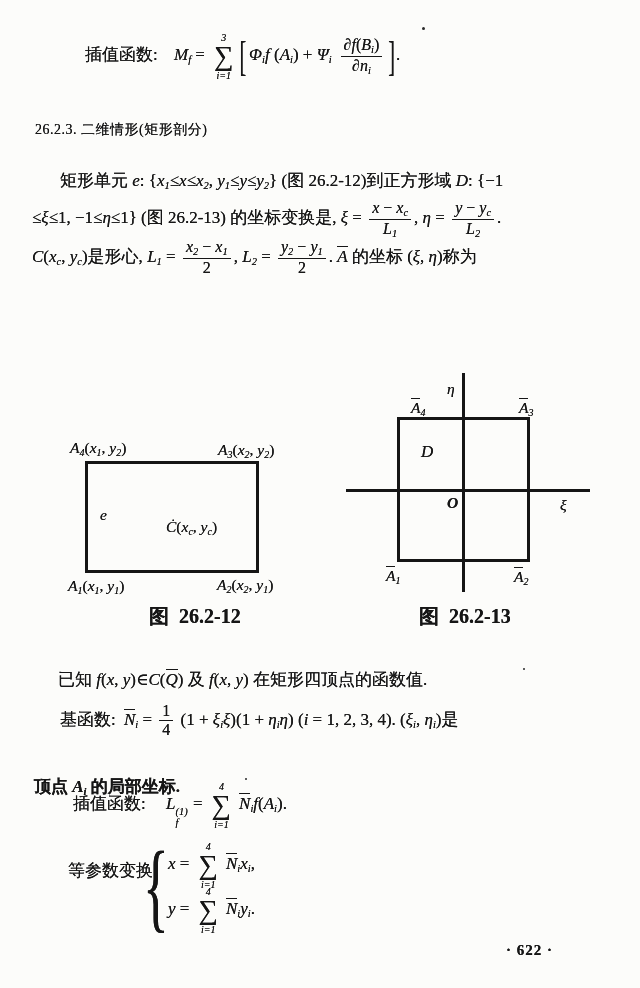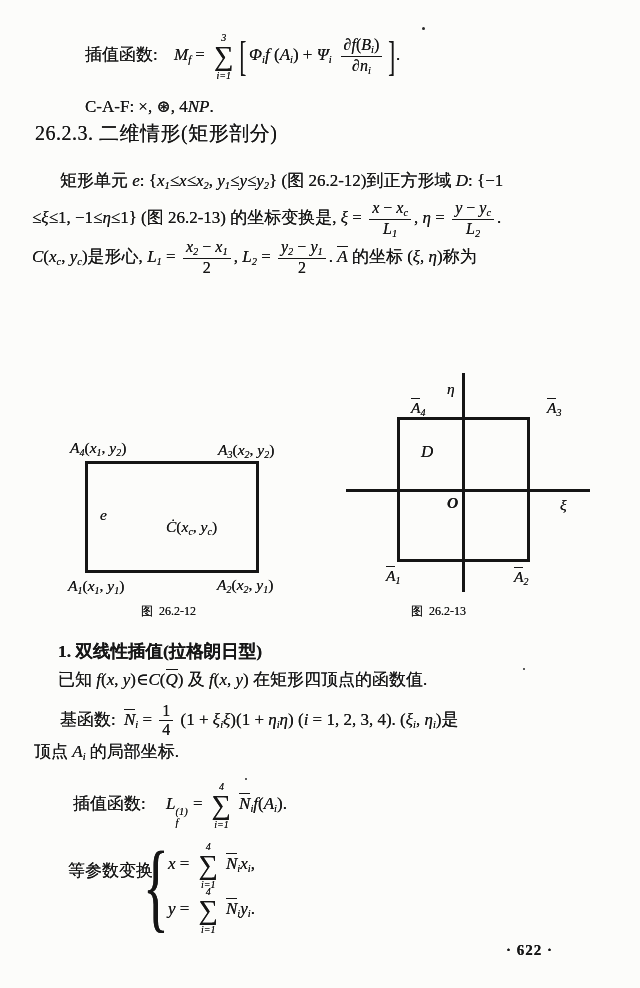--- a/index.html
+++ b/index.html
@@ -17,39 +17,38 @@
   .ss{display:inline-flex;flex-direction:column;align-items:flex-start;vertical-align:-6px;line-height:1;margin-right:1px;}
   .ss span{font-size:10.5px;font-style:italic;line-height:1.05;}
   .bar{display:inline-block;font-style:italic;line-height:1.05;border-top:1.6px solid #161616;padding-top:1px;margin-top:-2px;}
   .frac{display:inline-flex;flex-direction:column;align-items:center;vertical-align:middle;margin:0 3px;}
   .frac .fn,.frac .fd{font-size:16px;line-height:1.15;padding:0 3px;white-space:pre;}
   .frac .fn{border-bottom:1.4px solid #161616;}
   .sum{display:inline-flex;flex-direction:column;align-items:center;vertical-align:middle;margin:0 5px;line-height:1;}
   .sum .lim{font-size:10px;font-style:italic;line-height:1.1;}
   .sum .sym{font-size:27px;line-height:1;}
   .bigbrk{display:inline-block;transform:scaleY(2.15);font-size:20px;vertical-align:middle;padding:0 1px;font-style:normal;}
-  .heading{position:absolute;font-size:20px;letter-spacing:.5px;white-space:pre;}
+  .heading{position:absolute;font-size:14px;letter-spacing:.5px;white-space:pre;}
   .secbold{position:absolute;font-weight:bold;font-size:17.5px;white-space:pre;}
-  .caption{position:absolute;font-size:12px;white-space:pre;font-weight:normal;}
+  .caption{position:absolute;font-size:20px;white-space:pre;font-weight:bold;margin-left:8px;}
   .figlabel{position:absolute;font-size:15.5px;white-space:pre;}
   .figlabel .sb{font-size:10px;}
   .line{position:absolute;background:#151515;}
   .box{position:absolute;border:3px solid #151515;background:transparent;}
   .bigbrace{position:absolute;font-size:54px;line-height:1;transform:scaleY(1.85);transform-origin:50% 50%;font-style:normal;}
   .pagenum{position:absolute;font-size:15px;font-weight:bold;letter-spacing:1px;white-space:pre;}
   .speck{position:absolute;background:#2a2a2a;border-radius:50%;}
 </style>
 </head>
 <body>
 
 <div class="page">
 
   <div class="mline" style="left:85px;top:32px;"><span class="rm">插值函数: </span><span class="" style="display: inline-block; width: 12px;"></span><span class="it">M</span><span class="sb">f</span><span class="rm"> = </span><span class="sum"><span class="lim">3</span><span class="sym">∑</span><span class="lim">i=1</span></span><span class="bigbrk">[</span><span class="" style="display: inline-block; width: 2px;"></span><span class="it">Φ</span><span class="sb">i</span><span class="it">f</span><span class="rm"> (</span><span class="it">A</span><span class="sb">i</span><span class="rm">) + </span><span class="it">Ψ</span><span class="sb">i</span><span class="" style="display: inline-block; width: 6px;"></span><span class="frac"><span class="fn"><span class="rm">∂</span><span class="it">f</span><span class="rm">(</span><span class="it">B</span><span class="sb">i</span><span class="rm">)</span></span><span class="fd"><span class="rm">∂</span><span class="it">n</span><span class="sb">i</span></span></span><span class="" style="display: inline-block; width: 2px;"></span><span class="bigbrk">]</span><span class="rm">.</span></div>
 
-  <div class="mline" style="left:85px;top:96px;"><span class="rm">C-A-F: ×, ⊛, 4</span><span class="it">NP</span><span class="rm">.</span></div>
 
   <div class="heading" style="left:35px;top:121px;">26.2.3. 二维情形(矩形剖分)</div>
 
   <div class="mline" style="left:60px;top:170px;"><span class="rm">矩形单元 </span><span class="it">e</span><span class="rm">: {</span><span class="it">x</span><span class="sb">1</span><span class="rm">≤</span><span class="it">x</span><span class="rm">≤</span><span class="it">x</span><span class="sb">2</span><span class="rm">, </span><span class="it">y</span><span class="sb">1</span><span class="rm">≤</span><span class="it">y</span><span class="rm">≤</span><span class="it">y</span><span class="sb">2</span><span class="rm">} (图 26.2-12)到正方形域 </span><span class="it">D</span><span class="rm">: {−1</span></div>
   <div class="mline" style="left:32px;top:199px;"><span class="rm">≤</span><span class="it">ξ</span><span class="rm">≤1, −1≤</span><span class="it">η</span><span class="rm">≤1} (图 26.2-13) 的坐标变换是, </span><span class="it">ξ</span><span class="rm"> = </span><span class="frac"><span class="fn"><span class="it">x</span><span class="rm"> − </span><span class="it">x</span><span class="sb">c</span></span><span class="fd"><span class="it">L</span><span class="sb">1</span></span></span><span class="rm">, </span><span class="it">η</span><span class="rm"> = </span><span class="frac"><span class="fn"><span class="it">y</span><span class="rm"> − </span><span class="it">y</span><span class="sb">c</span></span><span class="fd"><span class="it">L</span><span class="sb">2</span></span></span><span class="rm">.</span></div>
   <div class="mline" style="left:32px;top:238px;"><span class="it">C</span><span class="rm">(</span><span class="it">x</span><span class="sb">c</span><span class="rm">, </span><span class="it">y</span><span class="sb">c</span><span class="rm">)是形心, </span><span class="it">L</span><span class="sb">1</span><span class="rm"> = </span><span class="frac"><span class="fn"><span class="it">x</span><span class="sb">2</span><span class="rm"> − </span><span class="it">x</span><span class="sb">1</span></span><span class="fd"><span class="rm">2</span></span></span><span class="rm">, </span><span class="it">L</span><span class="sb">2</span><span class="rm"> = </span><span class="frac"><span class="fn"><span class="it">y</span><span class="sb">2</span><span class="rm"> − </span><span class="it">y</span><span class="sb">1</span></span><span class="fd"><span class="rm">2</span></span></span><span class="rm">. </span><span class="bar">A</span><span class="rm"> 的坐标 (</span><span class="it">ξ</span><span class="rm">, </span><span class="it">η</span><span class="rm">)称为</span></div>
 
   <div>
     <div class="box" style="left:85px;top:461px;width:168px;height:106px;"></div>
     <div class="figlabel" style="left:70px;top:438px;"><span class="it">A</span><span class="sb">4</span><span class="rm">(</span><span class="it">x</span><span class="sb">1</span><span class="rm">, </span><span class="it">y</span><span class="sb">2</span><span class="rm">)</span></div>
@@ -65,28 +64,27 @@
     <div class="line" style="left:462px;top:373px;width:2.5px;height:219px;"></div>
     <div class="line" style="left:346px;top:489px;width:244px;height:2.5px;"></div>
     <div class="box" style="left:397px;top:417px;width:127px;height:139px;"></div>
     <div class="figlabel it" style="left:447px;top:379px;">η</div>
     <div class="figlabel it" style="left:560px;top:495px;">ξ</div>
     <div class="figlabel it" style="left:421px;top:441px;font-size:17px;">D</div>
     <div class="figlabel it" style="left:447px;top:493px;font-weight:bold;">O</div>
     <div class="figlabel" style="left:386px;top:566px;"><span class="bar">A</span><span class="sb">1</span></div>
     <div class="figlabel" style="left:514px;top:567px;"><span class="bar">A</span><span class="sb">2</span></div>
     <div class="figlabel" style="left:411px;top:398px;"><span class="bar">A</span><span class="sb">4</span></div>
-    <div class="figlabel" style="left:519px;top:398px;margin-left:28px;"><span class="bar">A</span><span class="sb">3</span></div>
+    <div class="figlabel" style="left:519px;top:398px;"><span class="bar">A</span><span class="sb">3</span></div>
     <div class="caption" style="left:411px;top:604px;">图  26.2-13</div>
   </div>
 
-  <div class="secbold" style="left:58px;top:641px;">1. 双线性插值(拉格朗日型)</div>
   <div class="mline" style="left:58px;top:669px;"><span class="rm">已知 </span><span class="it">f</span><span class="rm">(</span><span class="it">x</span><span class="rm">, </span><span class="it">y</span><span class="rm">)∈</span><span class="it">C</span><span class="rm">(</span><span class="bar">Q</span><span class="rm">) 及 </span><span class="it">f</span><span class="rm">(</span><span class="it">x</span><span class="rm">, </span><span class="it">y</span><span class="rm">) 在矩形四顶点的函数值.</span></div>
   <div class="mline" style="left:60px;top:702px;"><span class="rm">基函数: </span><span class="" style="display: inline-block; width: 4px;"></span><span class="bar">N</span><span class="sb">i</span><span class="rm"> = </span><span class="frac"><span class="fn"><span class="rm">1</span></span><span class="fd"><span class="rm">4</span></span></span><span class="rm"> (1 + </span><span class="it">ξ</span><span class="sb">i</span><span class="it">ξ</span><span class="rm">)(1 + </span><span class="it">η</span><span class="sb">i</span><span class="it">η</span><span class="rm">) (</span><span class="it">i</span><span class="rm"> = 1, 2, 3, 4). (</span><span class="it">ξ</span><span class="sb">i</span><span class="rm">, </span><span class="it">η</span><span class="sb">i</span><span class="rm">)是</span></div>
-  <div class="mline" style="left:34px;top:741px;"><span class="rm">顶点 </span><span class="it">A</span><span class="sb">i</span><span class="rm"> 的局部坐标.</span></div>
+  <div class="mline" style="left:34px;top:776px;font-weight:bold;"><span class="rm">顶点 </span><span class="it">A</span><span class="sb">i</span><span class="rm"> 的局部坐标.</span></div>
   <div class="mline" style="left:73px;top:781px;"><span class="rm">插值函数: </span><span class="" style="display: inline-block; width: 16px;"></span><span class="it">L</span><span class="ss"><span class="">(1)</span><span class="">f</span></span><span class="rm"> = </span><span class="sum"><span class="lim">4</span><span class="sym">∑</span><span class="lim">i=1</span></span><span class="" style="display: inline-block; width: 3px;"></span><span class="bar">N</span><span class="sb">i</span><span class="it">f</span><span class="rm">(</span><span class="it">A</span><span class="sb">i</span><span class="rm">).</span></div>
 
   <div class="mline" style="left:68px;top:860px;">等参数变换:</div>
   <div class="bigbrace" style="left:143px;top:860px;">{</div>
   <div class="mline" style="left:168px;top:841px;"><span class="it">x</span><span class="rm"> = </span><span class="sum"><span class="lim">4</span><span class="sym">∑</span><span class="lim">i=1</span></span><span class="" style="display: inline-block; width: 3px;"></span><span class="bar">N</span><span class="sb">i</span><span class="it">x</span><span class="sb">i</span><span class="rm">,</span></div>
   <div class="mline" style="left:168px;top:886px;"><span class="it">y</span><span class="rm"> = </span><span class="sum"><span class="lim">4</span><span class="sym">∑</span><span class="lim">i=1</span></span><span class="" style="display: inline-block; width: 3px;"></span><span class="bar">N</span><span class="sb">i</span><span class="it">y</span><span class="sb">i</span><span class="rm">.</span></div>
 
   <div class="pagenum" style="left:506px;top:941px;">· 622 ·</div>
 
   <div class="speck" style="left:422px;top:27px;width:3px;height:3px;"></div>

